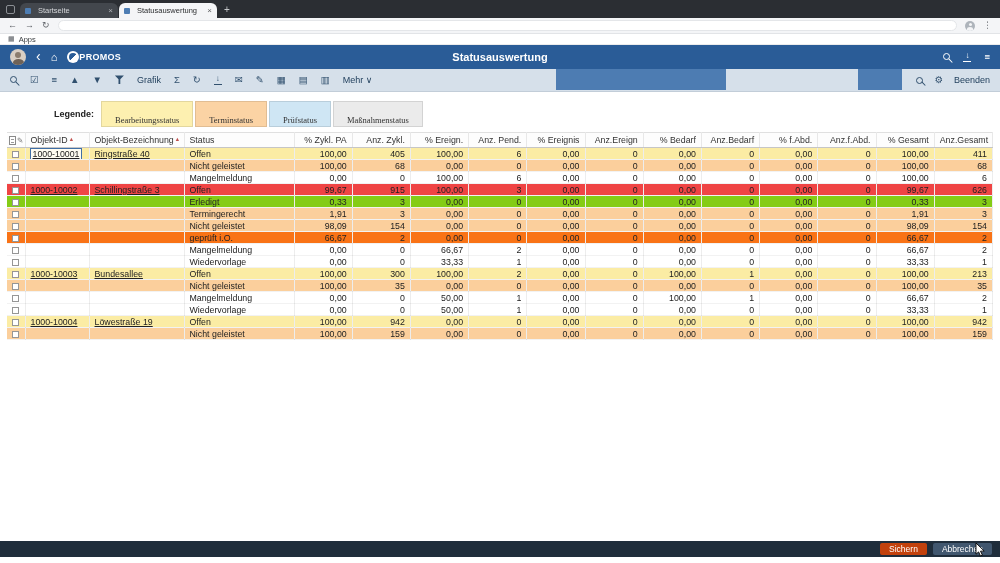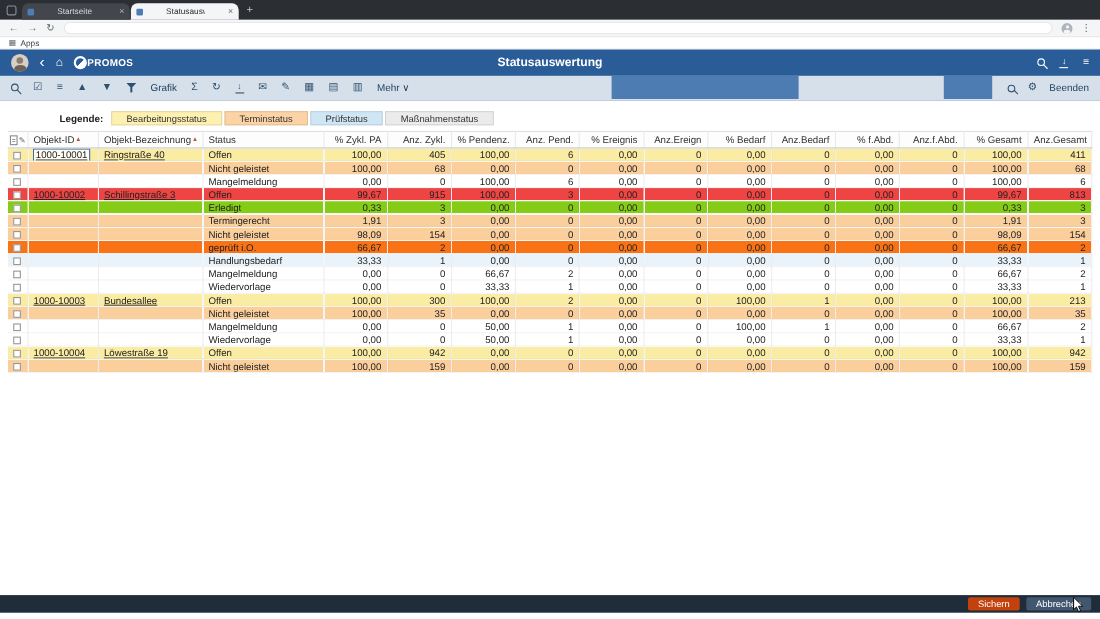--- a/index.html
+++ b/index.html
@@ -2,21 +2,21 @@
 <html><head>
 <meta charset="utf-8">
 <style>
   * { box-sizing: border-box; margin: 0; padding: 0; }
   html,body { width:1000px; height:563px; }
   body { font-family:"Liberation Sans", sans-serif; overflow:hidden; background:#fff; }
 
   
   .tabbar { height:18px; background:#2b2e33; display:flex; align-items:flex-end; padding-left:4px; }
   .tab-search { width:9px; height:9px; border:1px solid #8b8f94; border-radius:2px; margin:0 5px 4px 2px; }
-  .tab { height:15px; width:98px; display:flex; align-items:center; gap:21px; padding:0 5px; border-radius:6px 6px 0 0; font-size:7.5px; }
+  .tab { height:15px; width:98px; display:flex; align-items:center; gap:7px; padding:0 5px; border-radius:6px 6px 0 0; font-size:7.5px; }
   .tab.inactive { background:#43474d; color:#d4d6d9; margin-right:1px; }
   .tab.active { background:#f4f5f7; color:#2c2e30; }
   .favicon { width:6px; height:6px; border-radius:1px; background:#4d7db3; flex:none; }
   .tab-title { flex:1; overflow:hidden; white-space:nowrap; }
   .tab-close { font-size:8px; opacity:.75; }
   .newtab { color:#c7c9cc; font-size:10px; margin:0 0 3px 7px; }
 
   .navbar { height:16px; background:#f4f5f7; display:flex; align-items:center; padding:0 8px; gap:8px; border-bottom:1px solid #e2e4e7; }
   .nav-icon { font-size:9px; color:#5f6368; line-height:1; }
   .addressbar { flex:1; height:11px; background:#fff; border:1px solid #e4e6e9; border-radius:6px; }
@@ -57,21 +57,21 @@
   .tb-label { font-size:9px; color:#24425f; white-space:nowrap; }
   .toolbar-right { margin-left:auto; display:flex; align-items:center; gap:11px; }
   .tb-fill { position:absolute; top:0; bottom:1px; background:#4d7cb2; }
   #tb-fill-1 { left:556px; width:170px; }
   #tb-fill-2 { left:858px; width:44px; }
 
   
   .content { height:449px; background:#fff; position:relative; overflow:hidden; }
   .legend-row { display:flex; align-items:center; gap:2px; padding:9px 0 0 18px; }
   .legend-label { font-size:9px; font-weight:bold; color:#222; margin-right:5px;margin-left:36px; }
-  .legend-chip { height:13px; line-height:12px; padding:0 13px; font-size:8.5px; color:#333; border:1px solid rgba(0,0,0,.1); white-space:nowrap; }
+  .legend-chip { height:13px; line-height:12px; padding:12px 13px; font-size:8.5px; color:#333; border:1px solid rgba(0,0,0,.1); white-space:nowrap;font-family:Liberation Serif, serif; }
 
   table { width:calc(100% - 14px); margin:5px 7px 0; border-collapse:collapse; table-layout:fixed; font-size:8.8px; color:#222; }
   thead th { height:15px; font-weight:normal; color:#333; text-align:left; padding:0 5px; background:#fdfdfd;
              border-top:1px solid #e0e0e0; border-bottom:1px solid #c6c6c6; border-right:1px solid #e8e8e8; white-space:nowrap; overflow:hidden; }
   th.num, td.num { text-align:right; }
   tbody td { height:12px; padding:0 5px; border-right:1px solid rgba(0,0,0,.07); border-bottom:1px solid rgba(0,0,0,.05); white-space:nowrap; overflow:hidden; }
   .c-check { width:18px; text-align:center; padding:0 2px; }
   .checkbox { display:inline-block; width:7px; height:7px; border:1px solid #969696; background:#fff; vertical-align:middle; }
   .doc-icon { display:inline-block; width:7px; height:9px; border:1px solid #8a8a8a; background:#fff; position:relative; vertical-align:middle; }
   .doc-icon::after { content:""; position:absolute; left:1px; top:2px; right:1px; height:5px;
@@ -204,21 +204,21 @@
         <col>
       </colgroup>
     <thead>
       <tr id="table-header-row">
         <th class="c-check"><span class="doc-icon"></span><span class="pencil">✎</span></th>
       <th>Objekt-ID<span class="sort-icon">▴</span></th>
           <th>Objekt-Bezeichnung<span class="sort-icon">▴</span></th>
           <th>Status</th>
           <th class="num">% Zykl. PA</th>
           <th class="num">Anz. Zykl.</th>
-          <th class="num">% Pendenz.</th>
+          <th class="num">% Ereign.</th>
           <th class="num">Anz. Pend.</th>
           <th class="num">% Ereignis</th>
           <th class="num">Anz.Ereign</th>
           <th class="num">% Bedarf</th>
           <th class="num">Anz.Bedarf</th>
           <th class="num">% f.Abd.</th>
           <th class="num">Anz.f.Abd.</th>
           <th class="num">% Gesamt</th>
           <th class="num">Anz.Gesamt</th>
         </tr>
@@ -287,21 +287,21 @@
           <td class="num">915</td>
           <td class="num">100,00</td>
           <td class="num">3</td>
           <td class="num">0,00</td>
           <td class="num">0</td>
           <td class="num">0,00</td>
           <td class="num">0</td>
           <td class="num">0,00</td>
           <td class="num">0</td>
           <td class="num">99,67</td>
-          <td class="num">813</td>
+          <td class="num">626</td>
         </tr>
         <tr style="background: #84cc16;">
           <td class="c-check"><span class="checkbox"></span></td>
           <td></td>
           <td></td>
           <td>Erledigt</td>
           <td class="num">0,33</td>
           <td class="num">3</td>
           <td class="num">0,00</td>
           <td class="num">0</td>
@@ -360,38 +360,20 @@
           <td class="num">0,00</td>
           <td class="num">0</td>
           <td class="num">0,00</td>
           <td class="num">0</td>
           <td class="num">0,00</td>
           <td class="num">0</td>
           <td class="num">0,00</td>
           <td class="num">0</td>
           <td class="num">66,67</td>
           <td class="num">2</td>
-        </tr>
-        <tr style="background: rgb(234, 243, 250);">
-          <td class="c-check"><span class="checkbox"></span></td>
-          <td></td>
-          <td></td>
-          <td>Handlungsbedarf</td>
-          <td class="num">33,33</td>
-          <td class="num">1</td>
-          <td class="num">0,00</td>
-          <td class="num">0</td>
-          <td class="num">0,00</td>
-          <td class="num">0</td>
-          <td class="num">0,00</td>
-          <td class="num">0</td>
-          <td class="num">0,00</td>
-          <td class="num">0</td>
-          <td class="num">33,33</td>
-          <td class="num">1</td>
         </tr>
         <tr style="background: rgb(255, 255, 255);">
           <td class="c-check"><span class="checkbox"></span></td>
           <td></td>
           <td></td>
           <td>Mangelmeldung</td>
           <td class="num">0,00</td>
           <td class="num">0</td>
           <td class="num">66,67</td>
           <td class="num">2</td>

